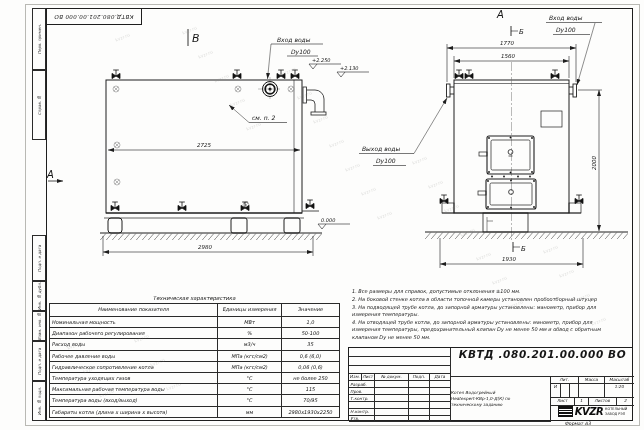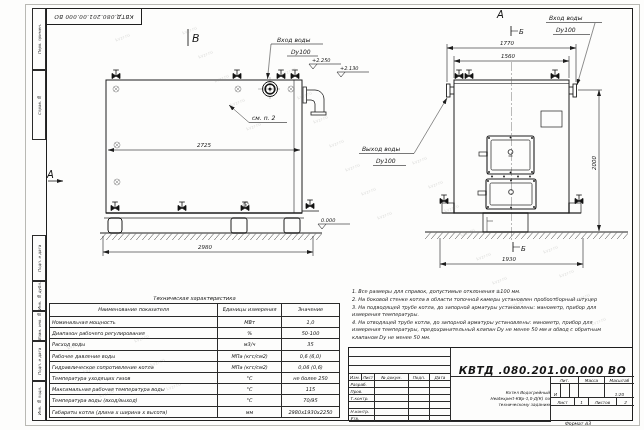--- a/index.html
+++ b/index.html
@@ -24,21 +24,21 @@
   table.spec-t{border-collapse:collapse;width:100%;table-layout:fixed;}
   table.spec-t td{border:0.8px solid #2a2a2a;font-size:5px;font-style:italic;padding:0 2px;height:10.2px;
       overflow:hidden;white-space:nowrap;}
   table.spec-t td.c{text-align:center;}
   table.spec-t tr.hd td{height:12px;text-align:center;white-space:normal;line-height:1.1;}
   
   .tb{left:348px;top:347px;width:285px;height:74px;border:1.4px solid #1e1e1e;box-sizing:border-box;background:transparent;}
   .tb .cell{position:absolute;border-right:0.8px solid #2a2a2a;border-bottom:0.8px solid #2a2a2a;box-sizing:border-box;
       font-size:4.2px;font-style:italic;overflow:hidden;}
   .tb .lbl{display:flex;align-items:center;padding-left:1.5px;}
-  .tb .ctr{display:flex;align-items:flex-end;justify-content:center;text-align:center;}
+  .tb .ctr{display:flex;align-items:flex-start;justify-content:center;text-align:center;}
   .docnum{font-size:10.5px;font-weight:600;font-style:italic;letter-spacing:.6px;white-space:nowrap;}
   .pname{flex-direction:column;line-height:1.35;font-size:5px;}
   .logo-wrap{display:flex;align-items:center;justify-content:center;gap:2px;}
   .logo-flag{width:13px;height:9px;background:repeating-linear-gradient(180deg,#111 0 1.6px,#fff 1.6px 2.6px);border:1px solid #111;}
   .logo-text{font-size:10px;font-weight:bold;font-style:italic;letter-spacing:-0.5px;color:#0d0d0d;}
   .logo-sub{font-size:3.4px;line-height:1.2;font-style:normal;text-align:left;}
   .fmt{left:528px;top:421px;width:100px;text-align:center;font-size:4.6px;font-style:italic;}
   
   #wm-layer{left:0;top:0;width:644px;height:430px;pointer-events:none;z-index:5;}
   #wm-layer span{position:absolute;font-size:4.5px;color:#8a8a86;opacity:.28;transform:rotate(-22deg);white-space:nowrap;}
@@ -458,20 +458,30 @@
     <div class="cell" style="left:212px;top:36px;width:9px;height:14px"></div>
     <div class="cell" style="left:221px;top:36px;width:9px;height:14px"></div>
     <div class="cell" style="left:230px;top:36px;width:26px;height:14px"></div>
     <div class="cell ctr" style="left:256px;top:36px;width:29px;height:14px;border-right:none">1:20</div>
 
     <div class="cell ctr" style="left:202px;top:50px;width:24px;height:8px">Лист</div>
     <div class="cell ctr" style="left:226px;top:50px;width:14px;height:8px">1</div>
     <div class="cell ctr" style="left:240px;top:50px;width:28px;height:8px">Листов</div>
     <div class="cell ctr" style="left:268px;top:50px;width:17px;height:8px;border-right:none">2</div>
 
+    <div class="cell ctr" style="left:202px;top:58px;width:83px;height:16px;border-right:none;border-bottom:none">
+      <div class="logo-wrap">
+        <div class="logo-flag"></div>
+        <span class="logo-text">KVZR</span>
+        <div class="logo-sub">
+          <div>КОТЕЛЬНЫЙ</div>
+          <div>ЗАВОД РЭП</div>
+        </div>
+      </div>
+    </div>
   </div>
 
   <div class="abs fmt">Формат  А3</div>
 
   <div class="abs" id="wm-layer">
       <span style="left: 115px; top: 35px;">kvzr.ru</span>
       <span style="left: 246px; top: 124px;">kvzr.ru</span>
       <span style="left: 377px; top: 213px;">kvzr.ru</span>
       <span style="left: 508px; top: 302px;">kvzr.ru</span>
       <span style="left: 99px; top: 391px;">kvzr.ru</span>

